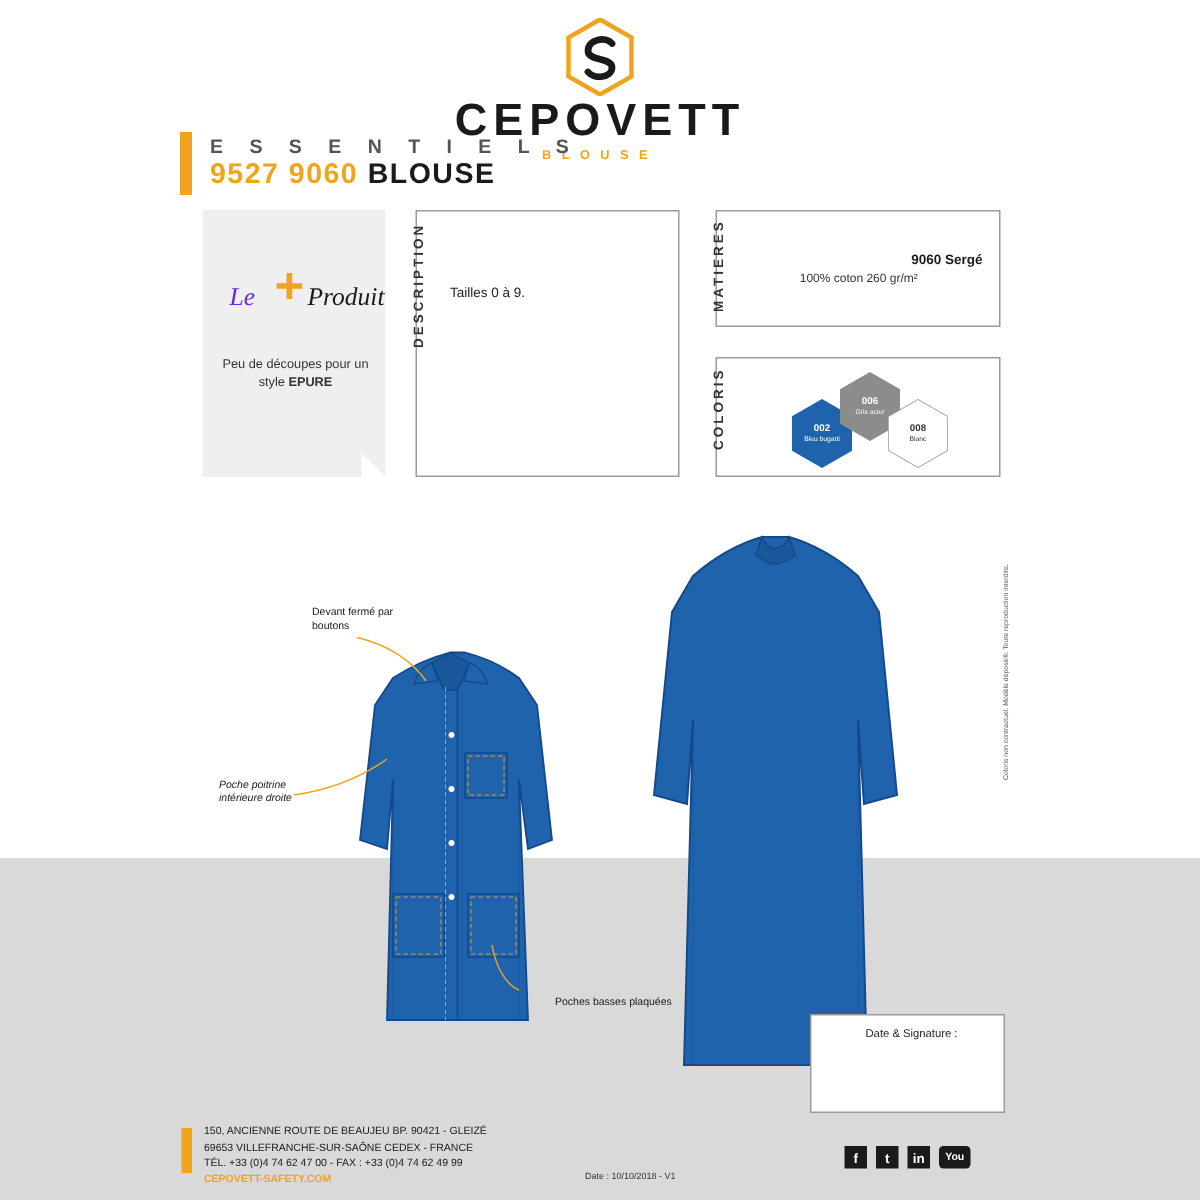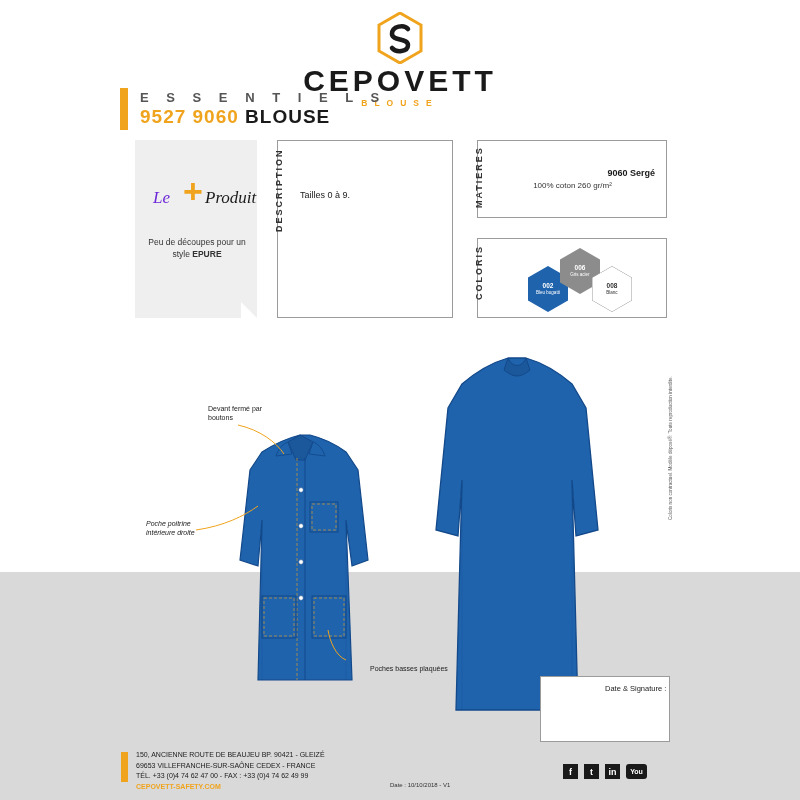--- a/index.html
+++ b/index.html
@@ -106,21 +106,21 @@
   }
   .note-it{font-style:italic;}
   
   .copy{
     position:absolute;left:668px;top:520px;
     transform:rotate(-90deg);transform-origin:left top;
     font-size:4.6px;color:#555;white-space:nowrap;
   }
   
   .sig-box{left:540px;top:676px;width:130px;height:66px;}
-  .sig-label{position:absolute;left:576px;top:684px;font-size:7.5px;color:#222;padding-left:29px;}
+  .sig-label{position:absolute;left:548px;top:684px;font-size:7.5px;color:#222;padding-left:29px;}
   
   .foot-bar{position:absolute;left:121px;top:752px;width:7px;height:30px;background:#f0a41e;}
   .foot-txt{
     position:absolute;left:136px;top:750px;font-size:7px;color:#1a1a1a;line-height:10.5px;
   }
   .foot-site{color:#f0a41e;font-weight:bold;font-size:7px;}
   .date-v{position:absolute;left:390px;top:782px;font-size:6px;color:#333;}
   .social{position:absolute;left:563px;top:764px;display:flex;gap:6px;align-items:center;}
   .soc{width:15px;height:15px;background:#1a1a1a;display:flex;align-items:center;justify-content:center;
        color:#fff;font-size:9px;font-weight:bold;font-family:"Liberation Sans",sans-serif;}

